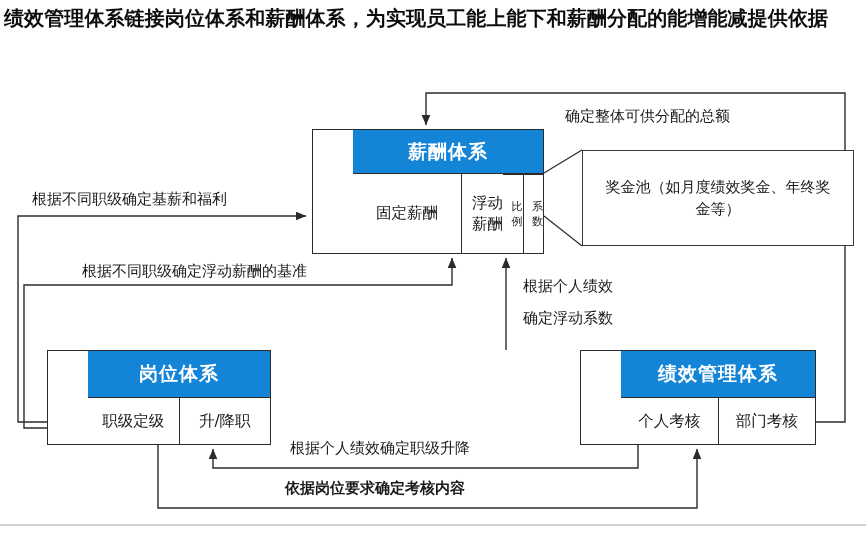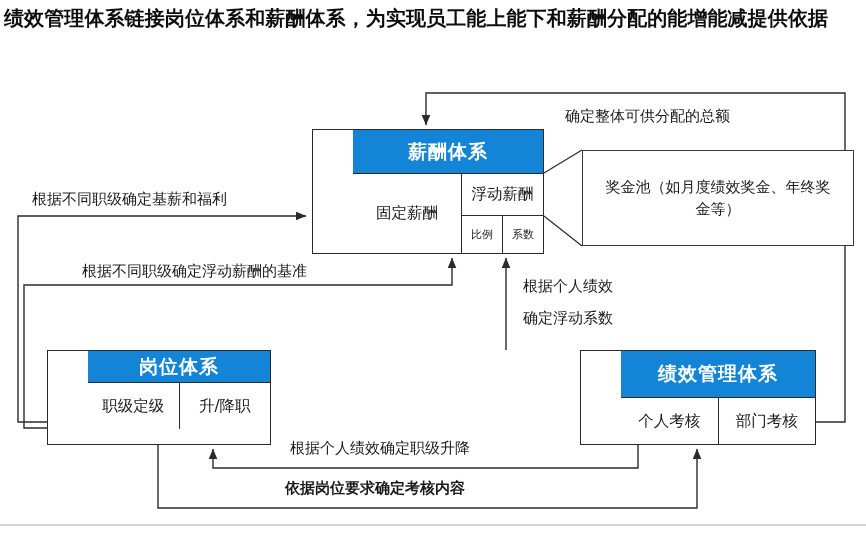--- a/index.html
+++ b/index.html
@@ -58,36 +58,37 @@
     flex: 1 1 0;
   }
   .cell + .cell { border-left: 1.4px solid #2b2b2b; }
 
   
   #salary-box { left: 312px; top: 129px; width: 232px; height: 125px; }
   #salary-box .box-hdr { height: 44px; }
   #salary-box .box-body { height: 79px; }
   #salary-fixed { flex: 0 0 108px; }
   #salary-float-col {
-    flex: 1 1 0; display: flex; flex-direction: column;
+    flex: 1 1 0; display: flex; flex-direction: row;
     border-left: 1.4px solid #2b2b2b;
+    text-align: right;
   }
   #salary-float {
     flex: 0 0 41px; display: flex; align-items: center; justify-content: center;
     font-size: 15.5px;
   }
   #salary-sub {
     flex: 1 1 0; display: flex;
     border-top: 1.4px solid #2b2b2b;
   }
   #salary-sub .cell { font-size: 11px; }
 
   
   #position-box { left: 47px; top: 350px; width: 224px; height: 95px; }
-  #position-box .box-hdr { height: 32px; }
+  #position-box .box-hdr { height: 47px; }
   #position-box .box-body { height: 46px; }
 
   
   #performance-box { left: 580px; top: 350px; width: 236px; height: 95px; }
   #performance-box .box-hdr { height: 47px; }
   #performance-box .box-body { height: 46px; }
 
   
   #bonus-box {
     position: absolute;

